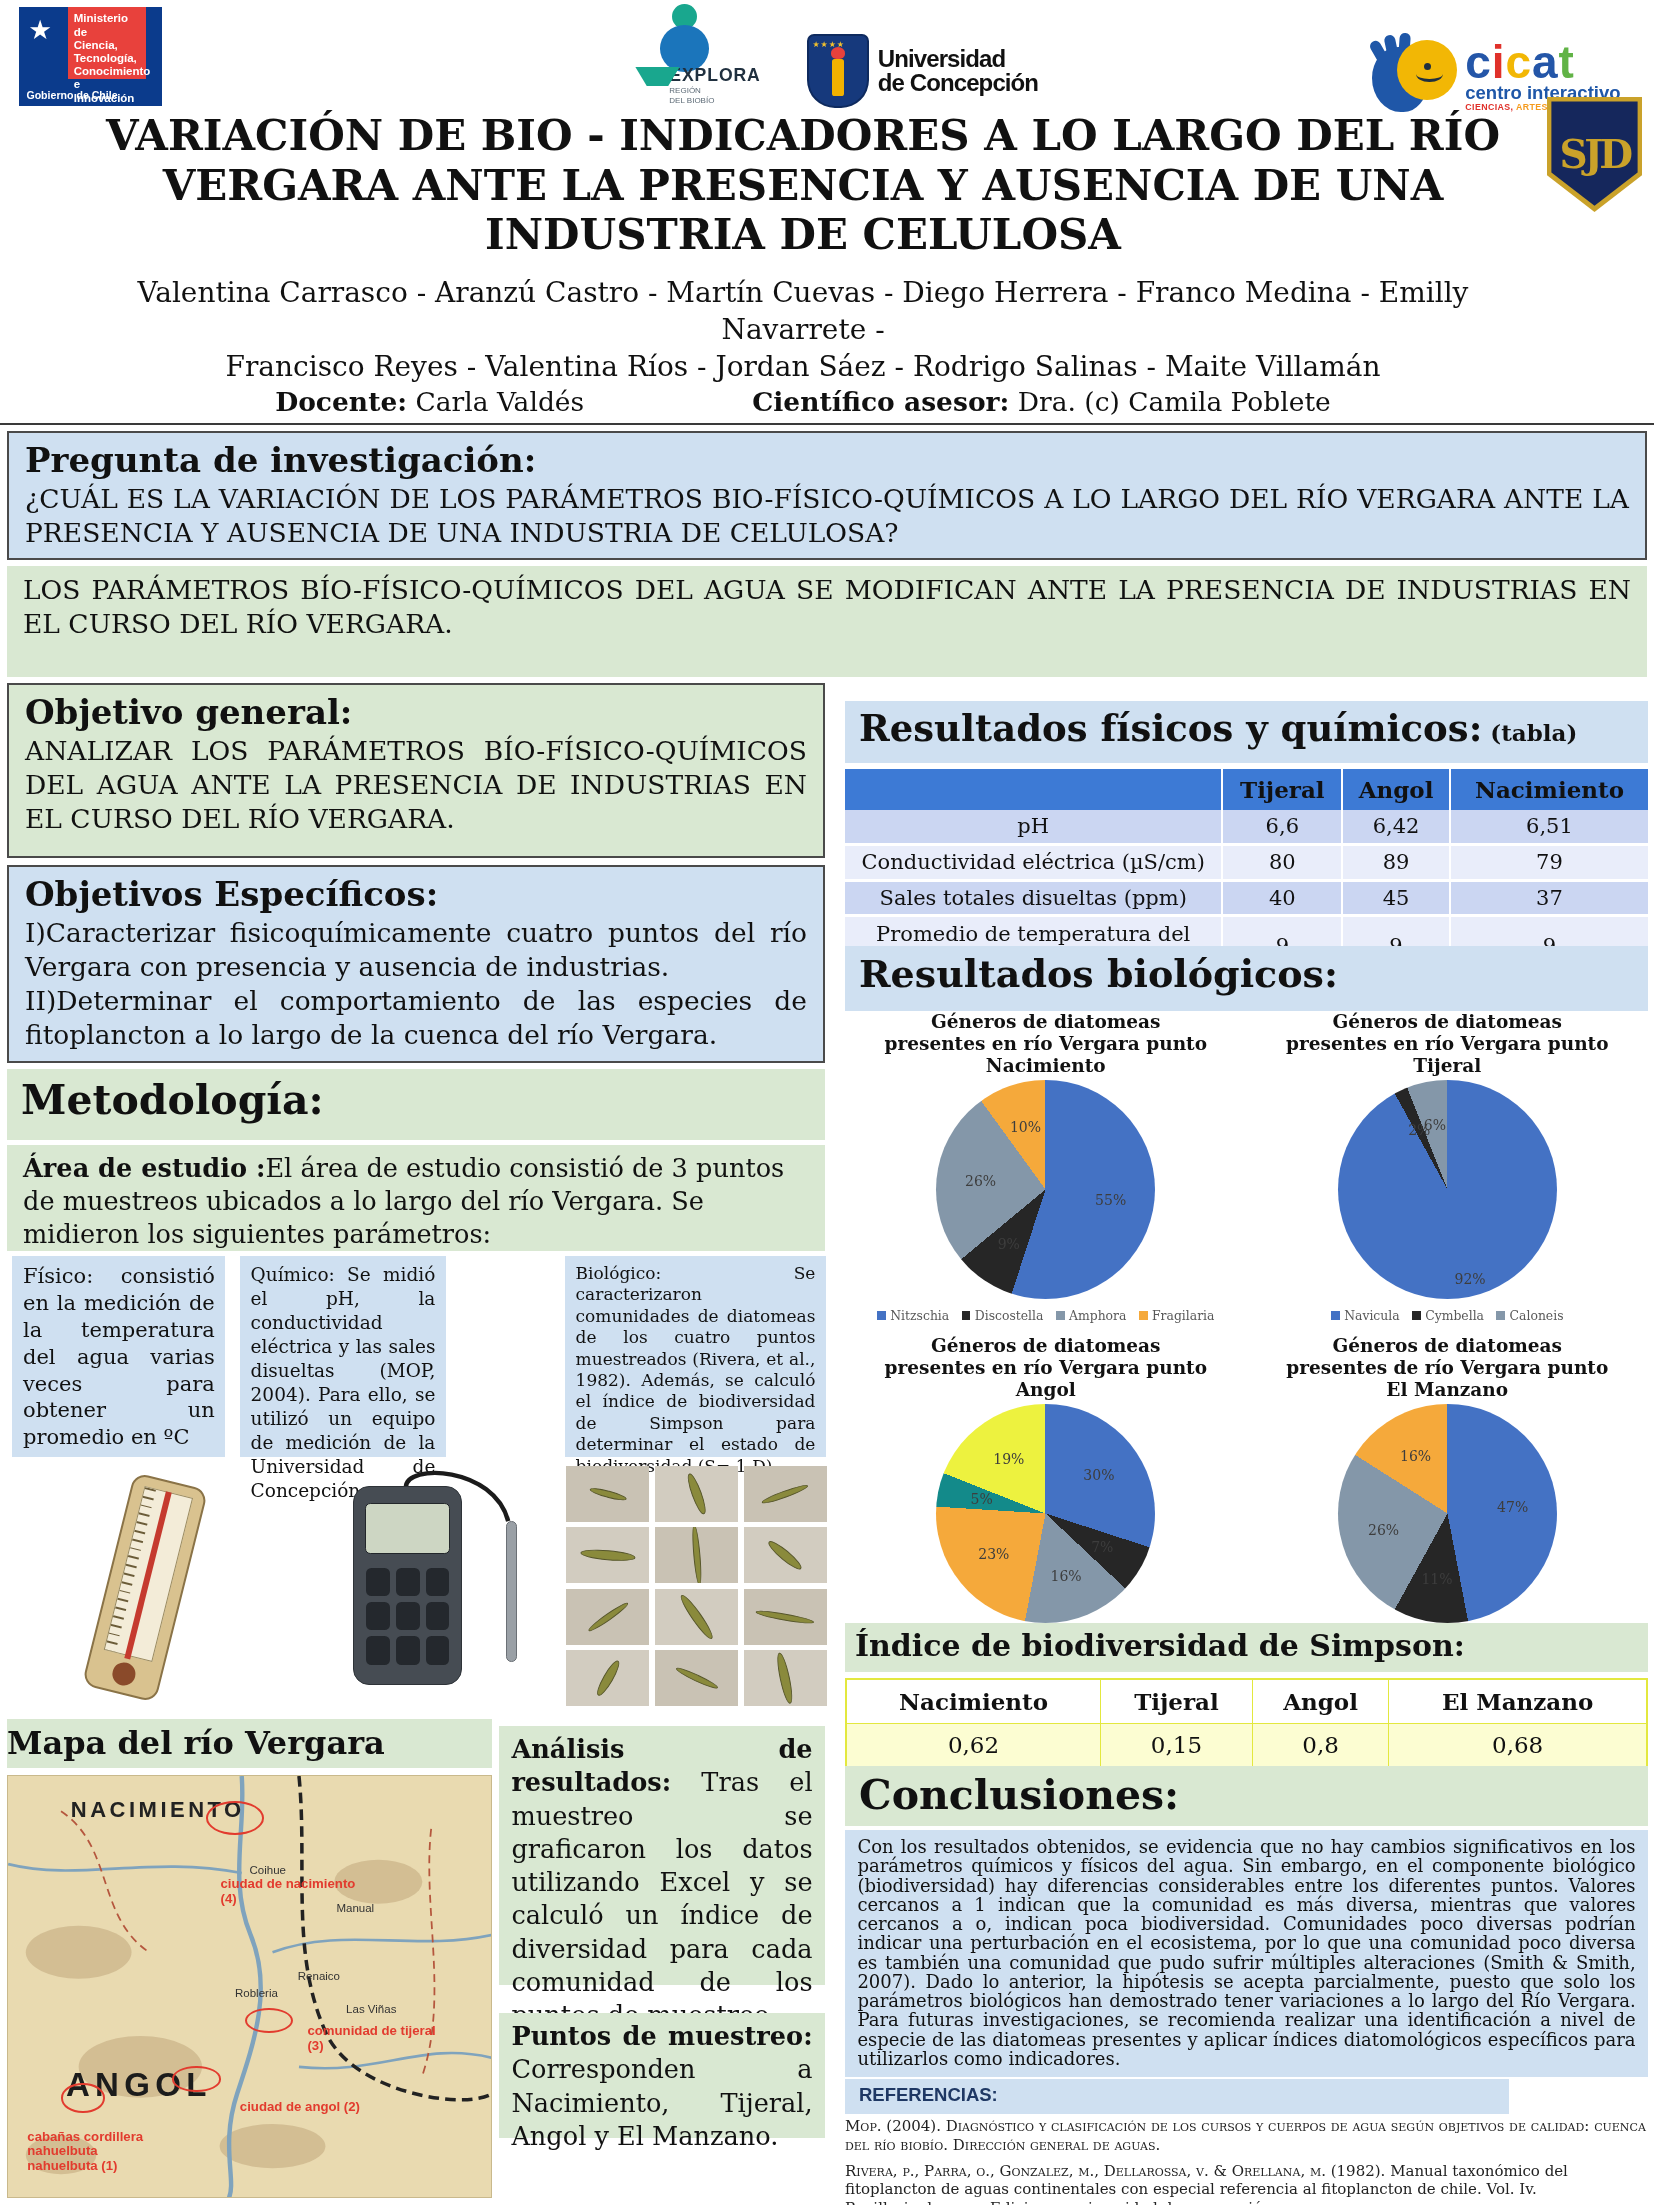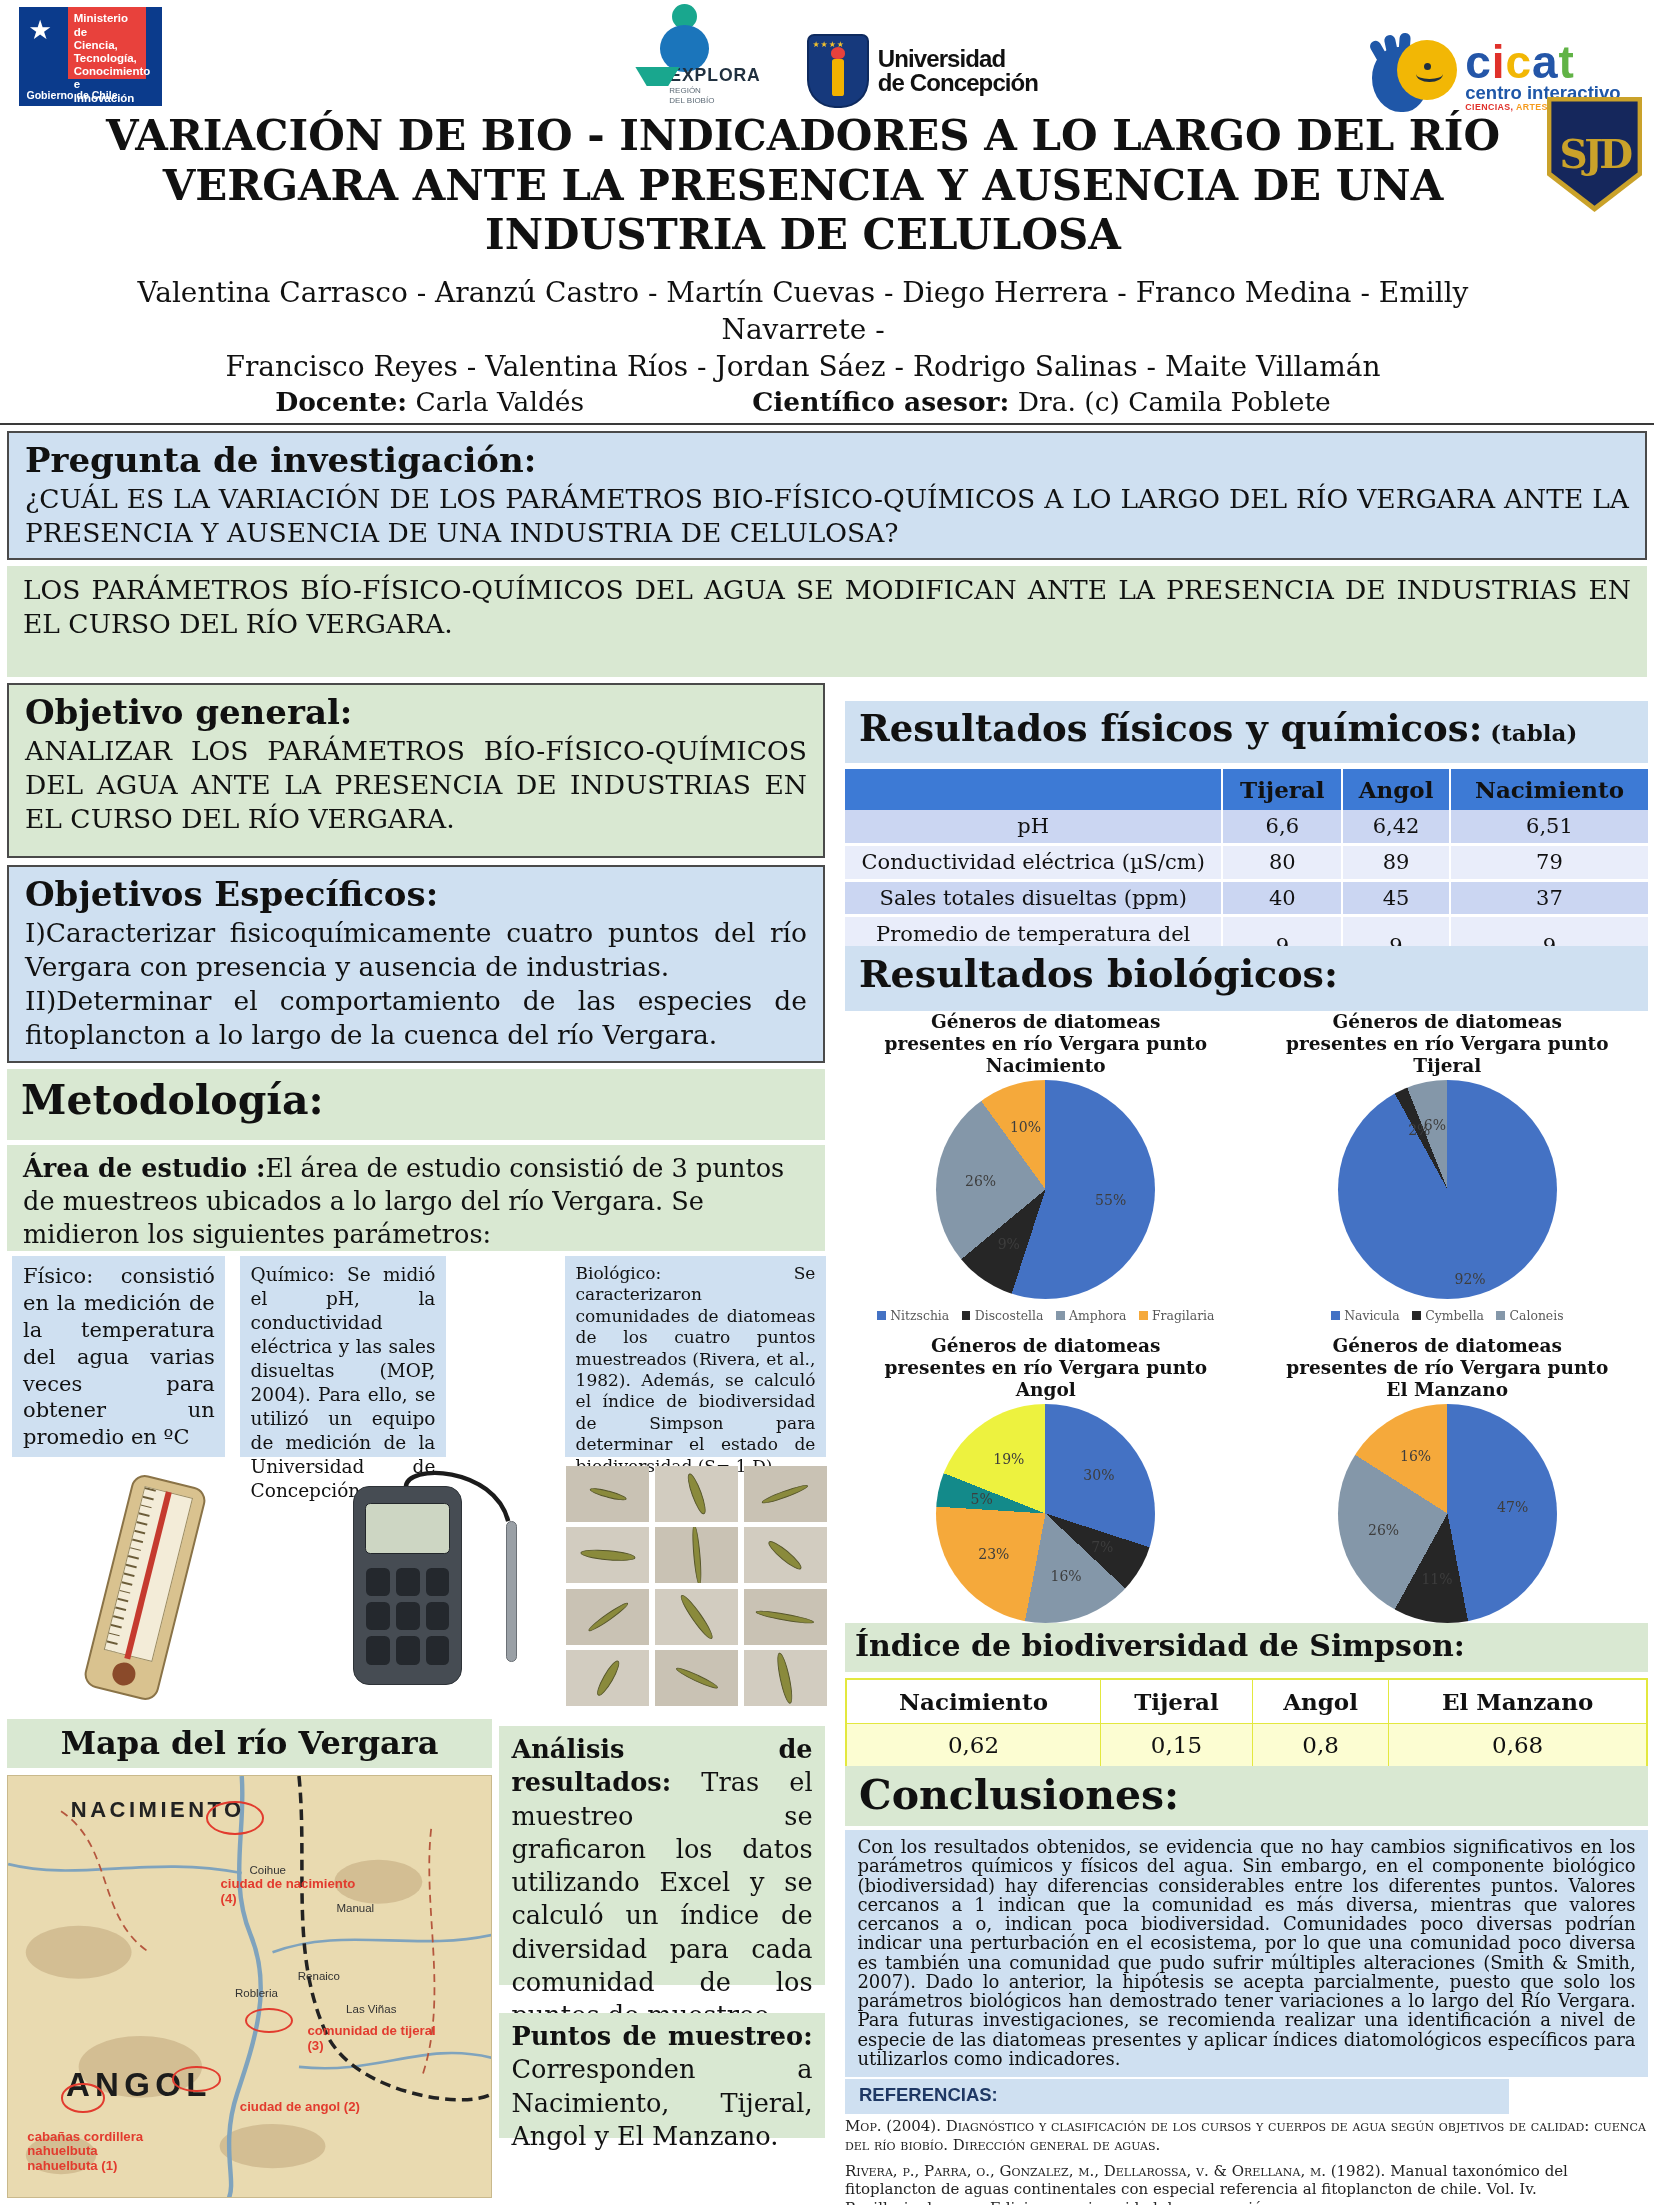--- a/index.html
+++ b/index.html
@@ -88,21 +88,21 @@
   .ph-keys { position:absolute; left:12.4px; top:81px; width:83px; height:97px; display:grid; grid-template-columns:repeat(3,1fr); gap:6.2px; }
   .ph-key { background:#24282d; border-radius:5.3px; }
   .ph-probe { position:absolute; right:30px; top:53px; width:10.6px; height:141px; background:#9aa0a6; border-radius:5.3px; border:0.9px solid #6b7076; }
   .ph-cable { position:absolute; inset:0; }
 
   #diatom-grid { left:566px; top:1466px; width:261px; height:240px; display:grid; grid-template-columns:repeat(3,1fr); grid-template-rows:repeat(4,1fr); gap:5.3px; }
   .diatom-cell { position:relative; overflow:hidden; }
   .diatom { position:absolute; left:50%; top:50%; background:#8a8a3c; border:0.9px solid #55552a; border-radius:50%; }
 
   
-  #map-title { left:7px; top:1719px; width:485px; height:49px; font-weight:bold; font-size:32px; text-align:center; padding-top:5.3px; }
+  #map-title { left:7px; top:1719px; width:485px; height:49px; font-weight:bold; font-size:32px; padding-top:5.3px; }
   #map-box { left:7px; top:1775px; width:485px; height:423px; background:#e9dab0; border:0.9px solid #c9b98c; overflow:hidden; }
   .map-city-nacimiento { position:absolute; font-family:"Liberation Sans",sans-serif; font-weight:bold; font-size:22px; letter-spacing:3.5px; color:#222; }
   .map-city-angol { position:absolute; font-family:"Liberation Sans",sans-serif; font-weight:bold; font-size:33px; letter-spacing:5.3px; color:#1c1c1c; }
   .map-small { position:absolute; font-family:"Liberation Sans",sans-serif; font-size:11.5px; color:#333; }
   .map-ann { position:absolute; font-family:"Liberation Sans",sans-serif; font-weight:bold; font-size:13.2px; color:#e23b2e; line-height:1.1; width:141px; }
   .map-circle { position:absolute; border:2.6px solid #e23b2e; border-radius:50%; }
 
   
   #box-analisis { left:499px; top:1726px; width:326px; height:259px; font-size:25.6px; line-height:1.3; text-align:justify; padding:7px 12.4px; }
   #box-puntos { left:499px; top:2013px; width:326px; height:125px; font-size:25.6px; line-height:1.3; text-align:justify; padding:7px 12.4px; }

